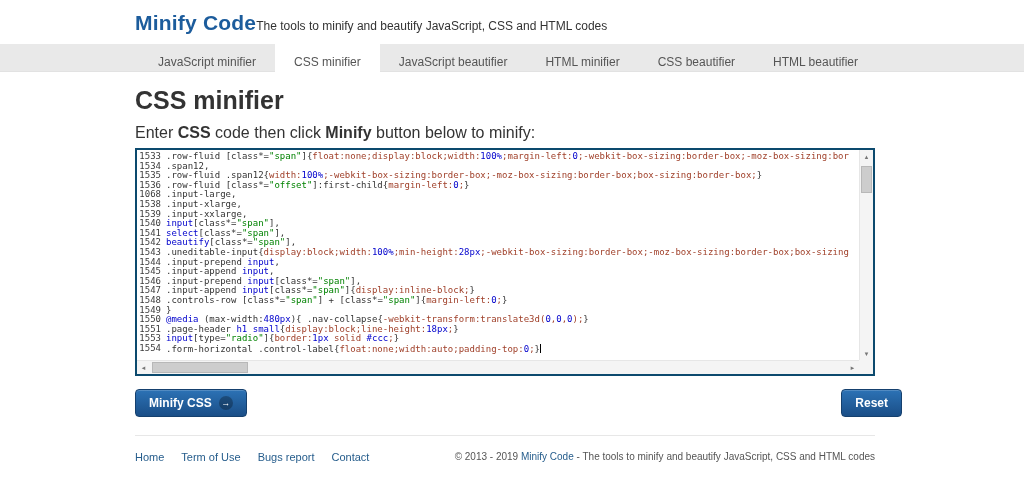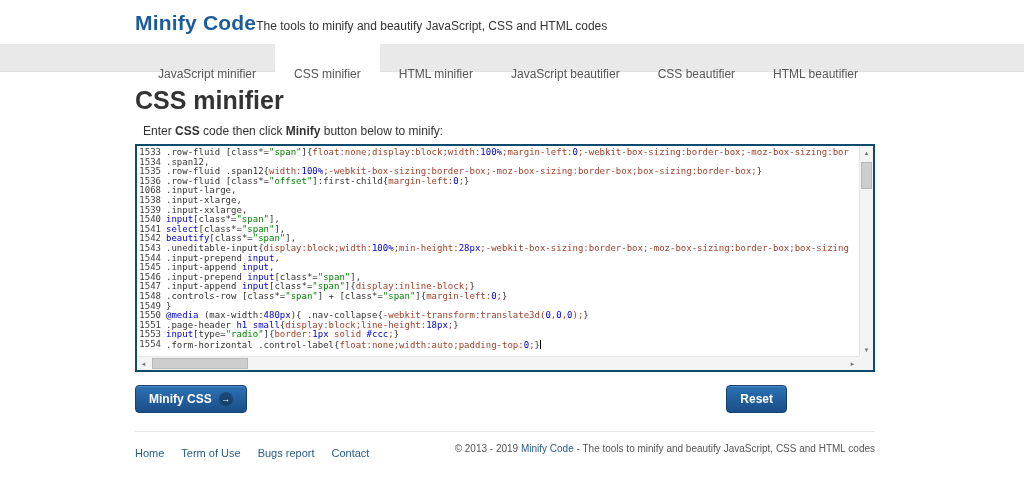--- a/index.html
+++ b/index.html
@@ -16,28 +16,28 @@
   .header { height: 44px; background: #fff; }
   .header-inner { display: flex; align-items: baseline; padding-top: 11px; }
   .logo { font-size: 21px; font-weight: bold; color: #1c5c9c; text-decoration: none; letter-spacing: 0.2px; }
   .tagline { font-size: 12px; color: #333; margin-left: 0; }
 
   
   .nav { background: #e9e9e9; height: 28px; border-bottom: 1px solid #e2e2e2; }
   .nav-tabs { display: flex; padding-left: 4px; }
   .tab {
     font-size: 12px; color: #555; line-height: 28px; height: 28px;
-    padding: 16px 19px; cursor: pointer; white-space: nowrap;
+    padding: 4px 19px; cursor: pointer; white-space: nowrap;
   }
   .tab.active { background: #ffffff; color: #555; }
 
   
   .main { padding-top: 14px; }
   h1.page-title { font-size: 25px; font-weight: bold; color: #333; margin: 0 0 9px 0; }
-  .instruction { font-size: 12px; margin: 0 0 6px 8px; color: #333; }
+  .instruction { font-size: 16px; margin: 0 0 6px 0; color: #333; }
   .instruction b { font-weight: bold; }
 
   
   .editor {
     position: relative; width: 740px; height: 228px;
     border: 2px solid #0c4a6e; background: #fff;
   }
   .code-area {
     position: absolute; left: 0; top: 2px; right: 14px; bottom: 14px;
     overflow: hidden;
@@ -78,60 +78,60 @@
   .vthumb {
     position: absolute; left: 1px; right: 1px; top: 16px; height: 27px;
     background: #cdcdcd; border: 1px solid #b8b8b8; cursor: pointer;
   }
   .hthumb {
     position: absolute; top: 1px; bottom: 1px; left: 15px; width: 96px;
     background: #cdcdcd; border: 1px solid #b8b8b8; cursor: pointer;
   }
 
   
-  .btn-row { width: 652px; display: flex; justify-content: space-between; margin-top: 13px; }
+  .btn-row { width: 767px; display: flex; justify-content: space-between; margin-top: 13px; }
   .btn {
     font-family: "Liberation Sans", sans-serif;
     font-size: 12px; font-weight: bold; color: #fff;
     background: linear-gradient(#2c72b5, #1a4e87);
     border: 1px solid #15406e; border-radius: 4px;
     padding: 6px 13px; cursor: pointer;
     box-shadow: inset 0 1px 0 rgba(255,255,255,0.18);
     display: inline-flex; align-items: center;
   }
   .btn-arrow {
     display: inline-flex; align-items: center; justify-content: center;
     width: 14px; height: 14px; margin-left: 7px;
     background: rgba(0,0,0,0.28); border-radius: 50%;
     font-size: 9px; font-weight: bold; color: #fff;
   }
 
   
   .footer { margin-top: 18px; border-top: 1px solid #e7e7e7; }
-  .footer-inner { display: flex; justify-content: space-between; align-items: flex-start; padding-top: 11px; }
+  .footer-inner { display: flex; justify-content: space-between; align-items: center; padding-top: 11px; }
   .footer-link { font-size: 11px; color: #265d8c; text-decoration: none; margin-right: 17px; cursor: pointer; }
   .copyright { font-size: 10px; color: #555; white-space: nowrap; }
   .copyright a { color: #265d8c; text-decoration: none; cursor: pointer; }
 </style>
 </head>
 <body>
 
 <div class="header">
   <div class="container header-inner">
     <a class="logo">Minify Code</a>
     <span class="tagline">The tools to minify and beautify JavaScript, CSS and HTML codes</span>
   </div>
 </div>
 
 <div class="nav">
   <div class="container nav-tabs">
       <div class="tab">JavaScript minifier</div>
       <div class="tab active">CSS minifier</div>
+      <div class="tab">JavaScript beautifier</div>
       <div class="tab">HTML minifier</div>
-      <div class="tab">JavaScript beautifier</div>
       <div class="tab">CSS beautifier</div>
       <div class="tab">HTML beautifier</div>
     </div>
 </div>
 
 <div class="main container">
   <h1 class="page-title">CSS minifier</h1>
 
   <p class="instruction"><span>Enter </span><b>CSS</b><span> code then click </span><b>Minify</b><span> button below to minify:</span></p>
 

